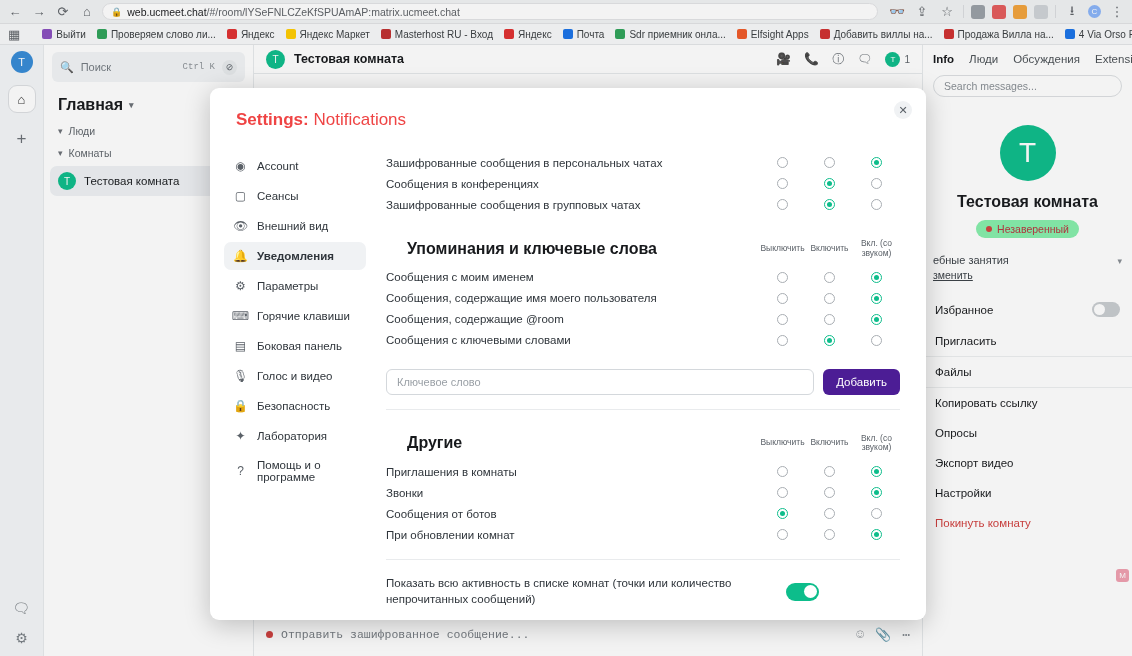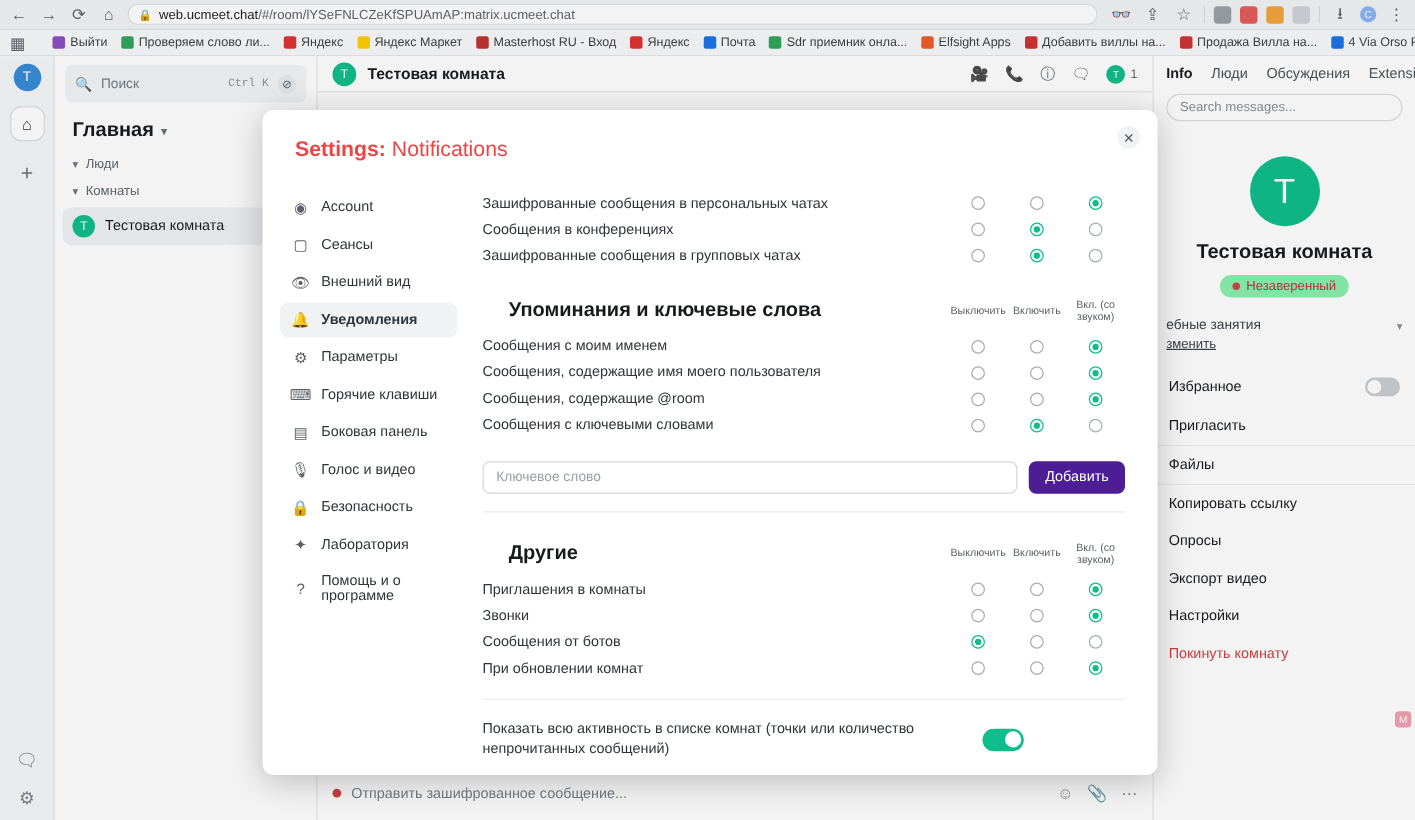--- a/index.html
+++ b/index.html
@@ -77,21 +77,21 @@
                  padding:0 12px; gap:9px; }
   .rh-ava { width:19px;height:19px;border-radius:50%;background:#0dbd8b;color:#fff;font-size:10px;
             display:flex;align-items:center;justify-content:center; }
   .rh-name { font-size:12.5px; font-weight:bold; color:#17191c; }
   .rh-icons { margin-left:auto; display:flex; align-items:center; gap:13px; color:#70767c; font-size:12px; }
   .facepile { display:flex; align-items:center; gap:4px; font-size:10px; color:#60666c; }
   .fp-av { width:15px;height:15px;border-radius:50%;background:#0dbd8b;color:#fff;font-size:8px;
            display:flex;align-items:center;justify-content:center; }
   .timeline { flex:1; }
   .composer { height:44px; border-top:1px solid #e7eaec; display:flex; align-items:center;
-              padding:0 12px; gap:8px; font-size:11.5px; color:#787e84; }
+              padding:0 12px; gap:8px; font-size:11.5px; color:#787e84;font-family:Liberation Mono, monospace; }
   .comp-dot { width:7px;height:7px;border-radius:50%;background:#d1403f; }
   .comp-right { margin-left:auto; display:flex; gap:11px; color:#8a9096; font-size:13px; }
 
   
   .rightpanel { width:210px; border-left:1px solid #e7eaec; background:#fff; display:flex;
                 flex-direction:column; }
   .rp-tabs { display:flex; align-items:center; gap:15px; padding:8px 10px 6px 10px; font-size:11.5px;
              color:#4b5156; white-space:nowrap; }
   .rp-tabs .active { color:#17191c; font-weight:bold; }
   .rp-search { margin:4px 10px 0 10px; height:22px; border:1px solid #dcdfe2; border-radius:11px;

